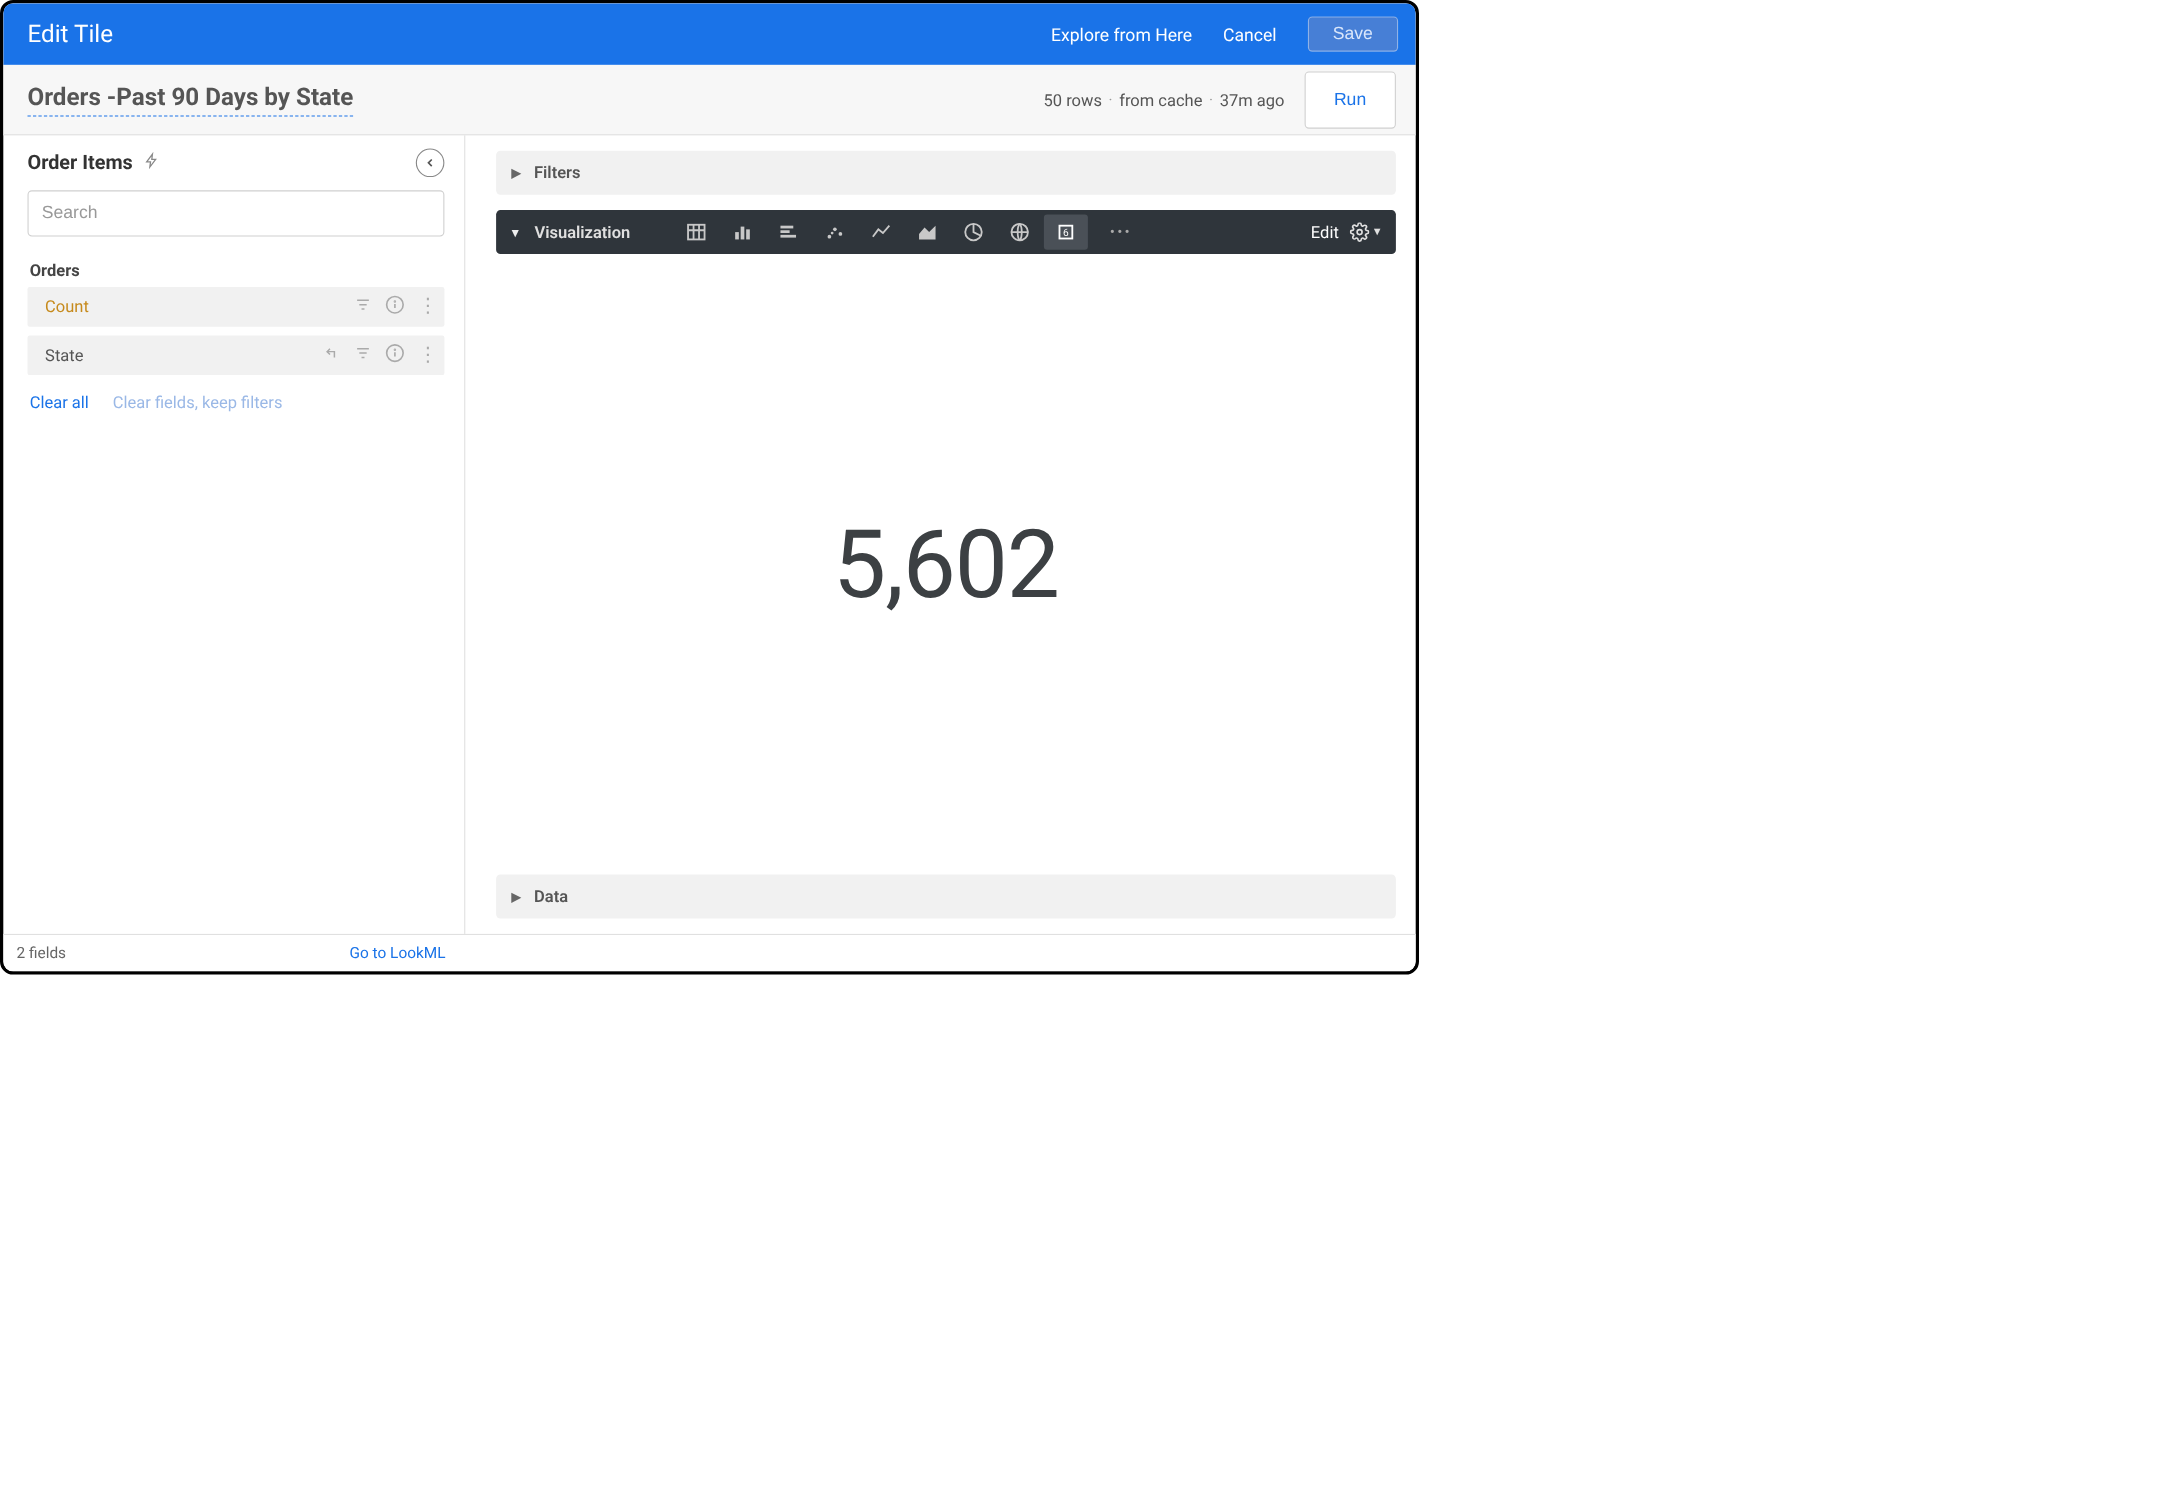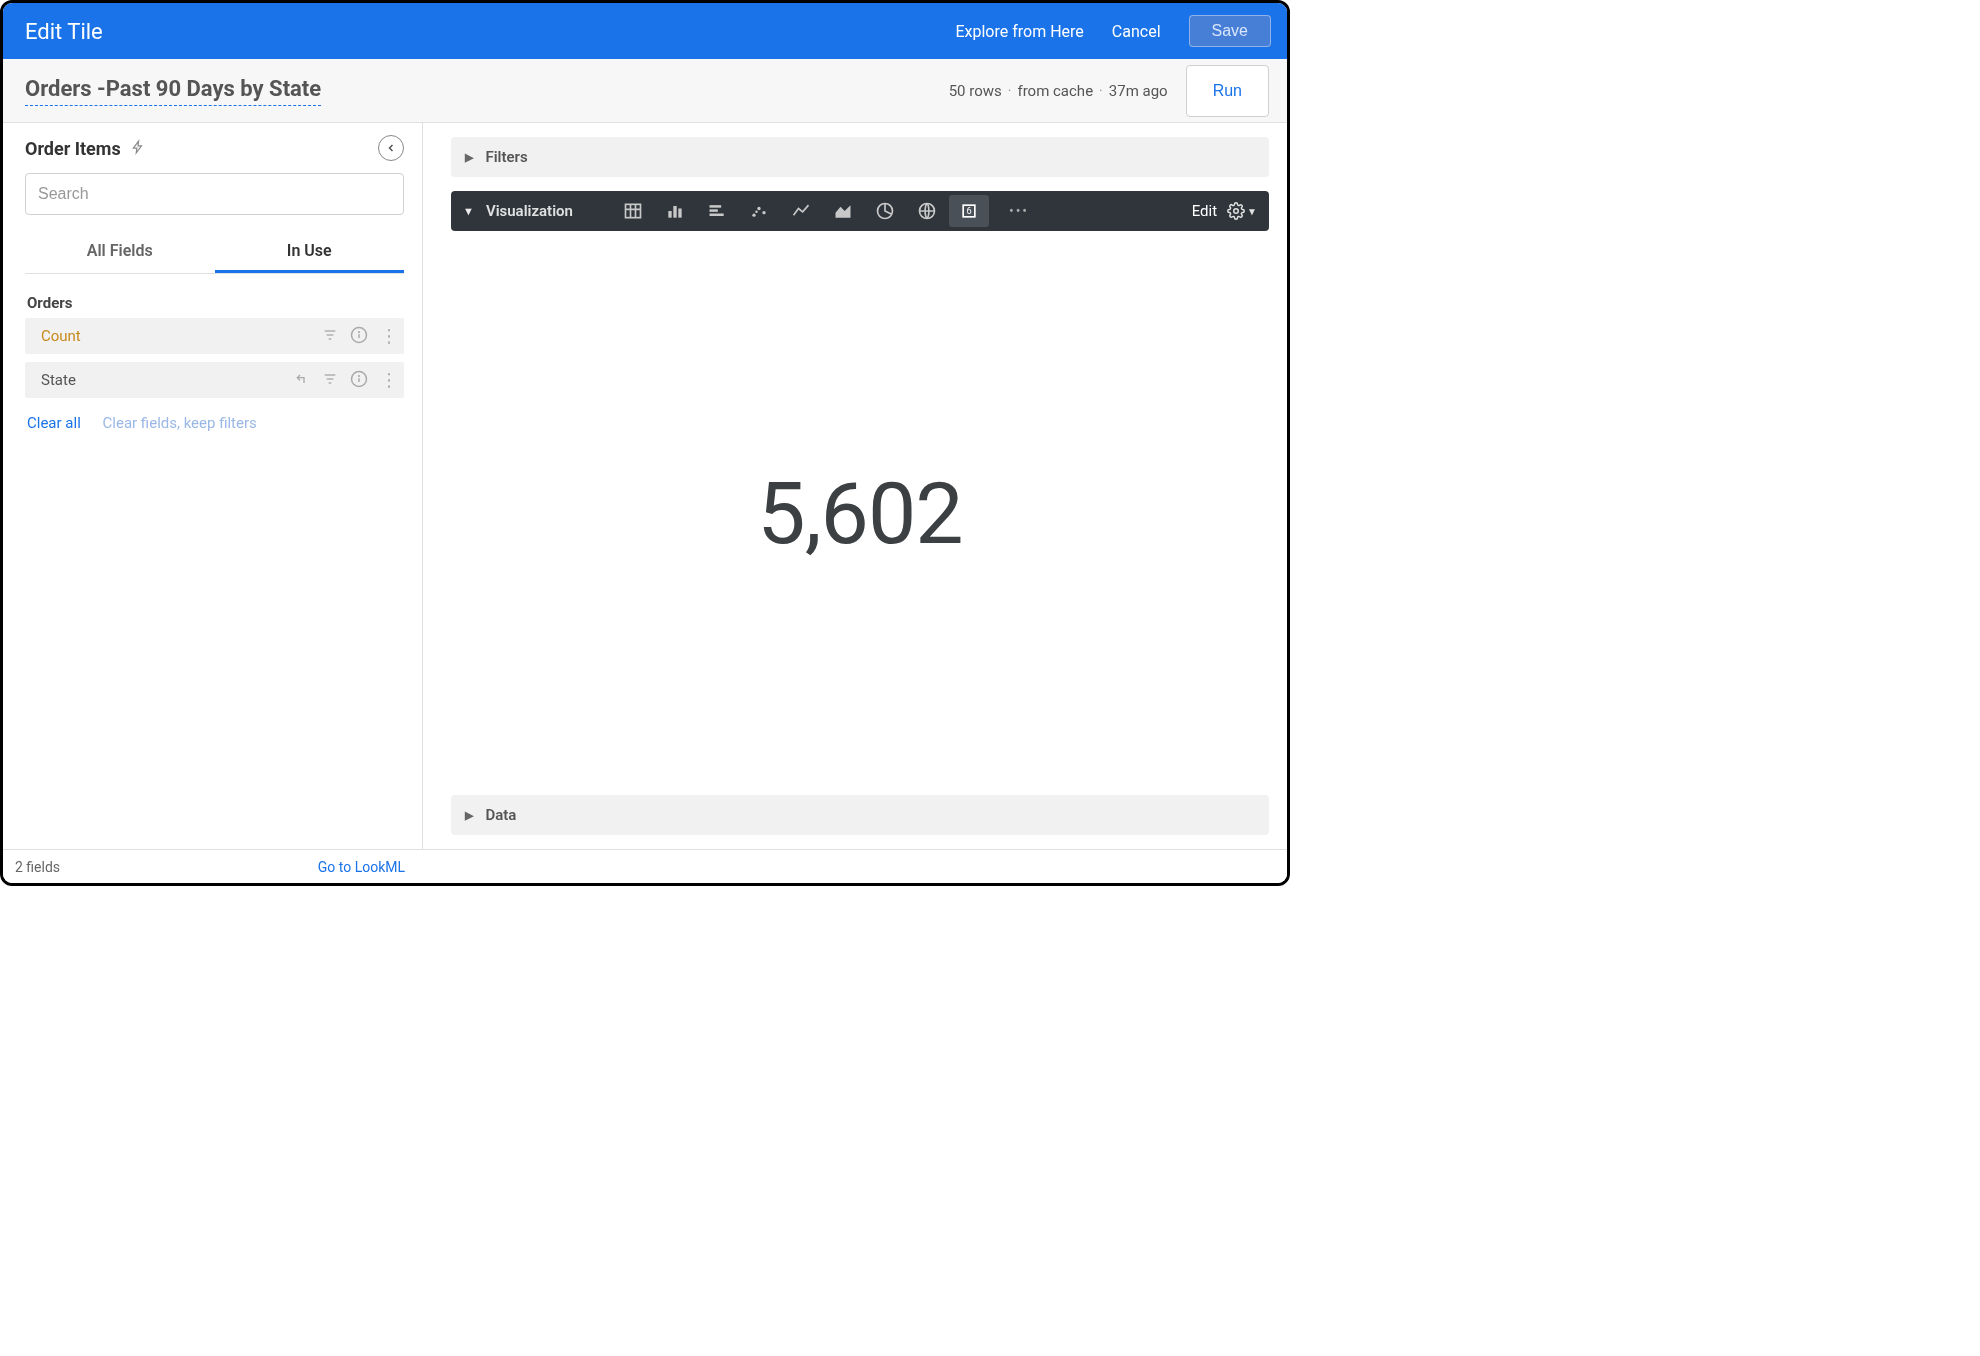--- a/index.html
+++ b/index.html
@@ -227,24 +227,20 @@
           </svg>
       </span>
       <div class="collapse-btn">
         <svg width="12" height="12" viewBox="0 0 24 24" fill="none" stroke="currentColor" stroke-width="3">
             <path d="M15 18l-6-6 6-6"></path>
           </svg>
       </div>
     </div>
     <input class="search-input" type="text" placeholder="Search" style="">
 
-    <div class="tabs">
-      <div class="tab">All Fields</div>
-      <div class="tab active">In Use</div>
-    </div>
 
     <div class="group-label">Orders</div>
     <div class="field-row">
       <div class="field-name measure">Count</div>
       <div class="field-icons">
         <span><svg width="16" height="16" viewBox="0 0 24 24" fill="none" stroke="currentColor" stroke-width="2">
               <line x1="4" y1="6" x2="20" y2="6"></line>
               <line x1="7" y1="12" x2="17" y2="12"></line>
               <line x1="10" y1="18" x2="14" y2="18"></line>
             </svg></span>

